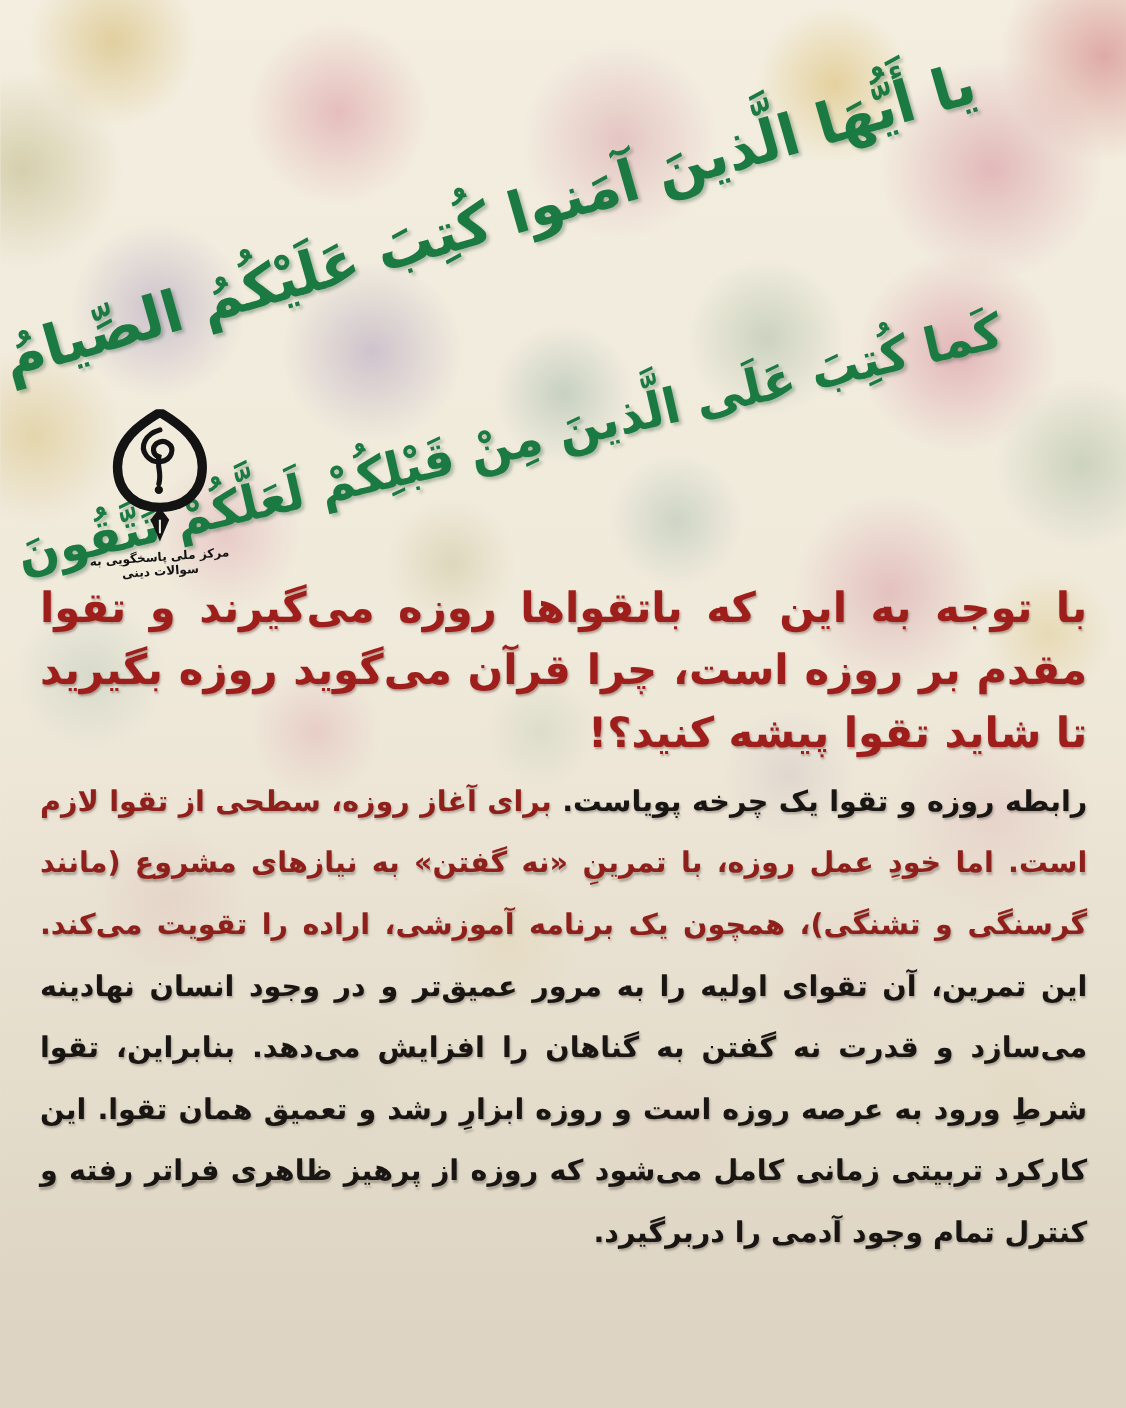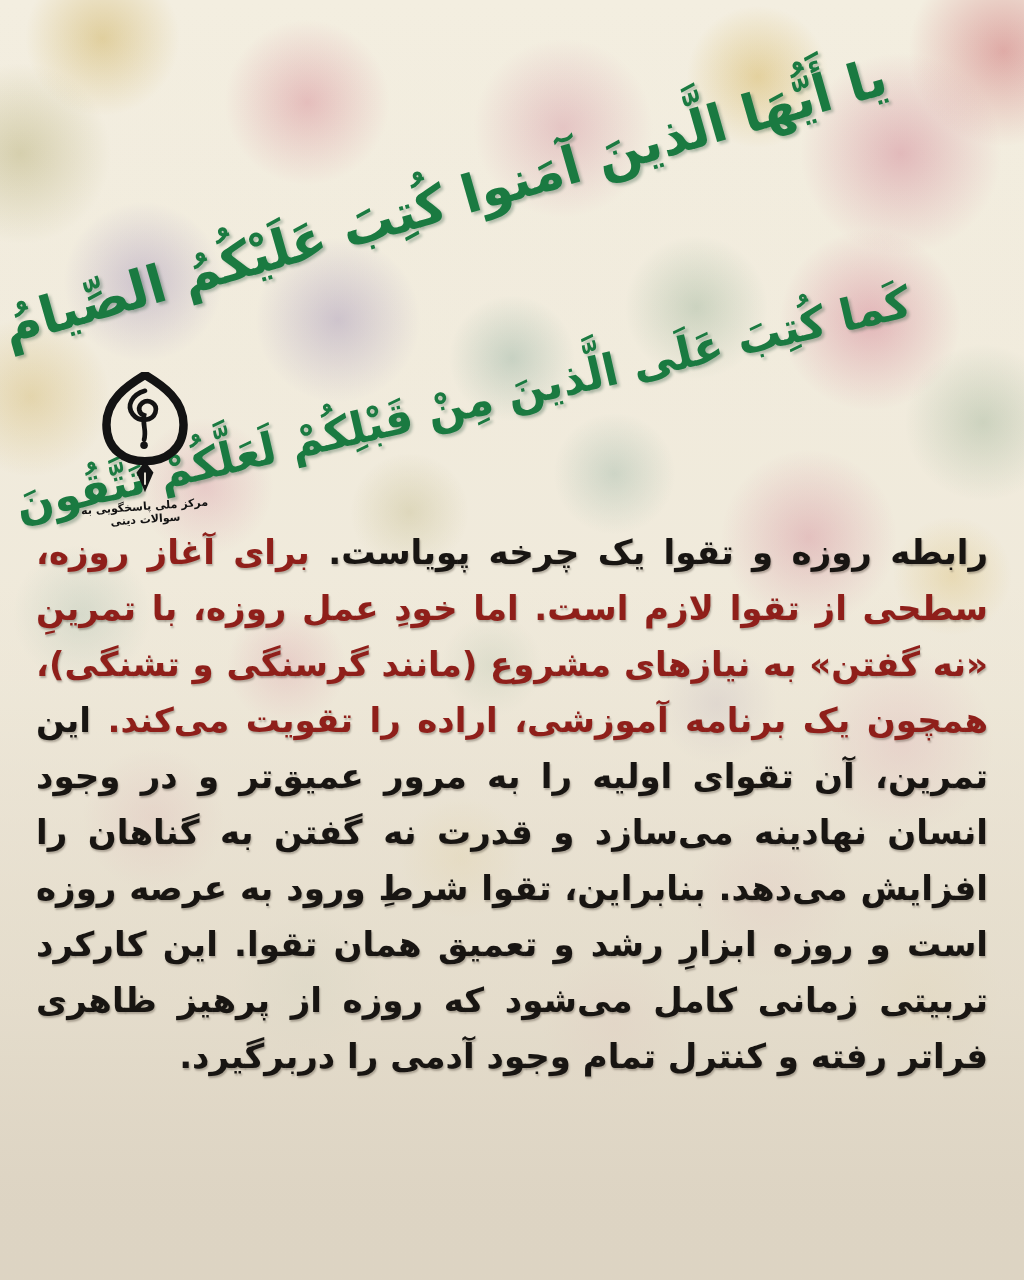--- a/index.html
+++ b/index.html
@@ -59,21 +59,21 @@
   .callig-line2{left:120px;top:365px;width:800px;font-size:44px;transform:rotate(-13deg);transform-origin:center;text-align:center;letter-spacing:-1px;}
 
   
   .logo{position:absolute;left:66px;top:372px;width:158px;text-align:center;color:var(--logo-black);}
   .logo svg{width:116px;height:126px;display:block;margin:0 auto;}
   .logo-caption{display:block;font-size:11px;font-weight:bold;transform:rotate(-4deg);margin-top:2px;color:var(--logo-black);letter-spacing:0;}
 
   
   .text-block{position:absolute;left:36px;right:36px;top:524px;direction:rtl;}
   .heading{color:var(--heading-red);font-size:38px;font-weight:bold;line-height:57px;text-align:justify;text-justify:inter-word;text-shadow:1px 2px 2px rgba(70,20,15,.35);margin-bottom:6px;}
-  .body-paragraph{font-size:34px;font-weight:bold;line-height:56px;text-align:justify;text-justify:inter-word;color:var(--text-black);text-shadow:1px 2px 2px rgba(40,30,20,.3);}
+  .body-paragraph{font-size:26px;font-weight:bold;line-height:56px;text-align:justify;text-justify:inter-word;color:var(--text-black);text-shadow:1px 2px 2px rgba(40,30,20,.3);}
   .seg-red{color:var(--body-red);}
   .seg-black{color:var(--text-black);}
 </style>
 </head>
 <body>
 
 <div class="poster">
 
   <div class="bg-pattern"></div>
   <div class="bg-fade"></div>
@@ -88,16 +88,17 @@
       <path d="M60 3 C40 15 19 30 19 56 C19 82 38 95 60 95 C82 95 101 82 101 56 C101 30 80 15 60 3 Z" fill="none" stroke="currentColor" stroke-width="9"></path>
       <path d="M60 20 C46 24 40 36 47 45 C54 54 68 52 71 43 C74 34 64 28 57 33 C52 37 53 44 59 46 C57 56 62 62 59 72" fill="none" stroke="currentColor" stroke-width="5" stroke-linecap="round"></path>
       <circle cx="59" cy="78" r="4" fill="currentColor"></circle>
       <path d="M60 95 L51 107 L60 128 L69 107 Z" fill="currentColor"></path>
       <line x1="60" y1="107" x2="60" y2="120" stroke="#efe9da" stroke-width="2"></line>
     </svg>
     <span class="logo-caption">مرکز ملی پاسخگویی به سوالات دینی</span>
   </div>
 
   <div class="text-block">
+    <p class="heading">با توجه به این که باتقواها روزه می‌گیرند و تقوا مقدم بر روزه است، چرا قرآن می‌گوید روزه بگیرید تا شاید تقوا پیشه کنید؟!</p>
     <p class="body-paragraph"><span class="seg-black">رابطه روزه و تقوا یک چرخه پویاست. </span><span class="seg-red">برای آغاز روزه، سطحی از تقوا لازم است. اما خودِ عمل روزه، با تمرینِ «نه گفتن» به نیازهای مشروع (مانند گرسنگی و تشنگی)، همچون یک برنامه آموزشی، اراده را تقویت می‌کند. </span><span class="seg-black">این تمرین، آن تقوای اولیه را به مرور عمیق‌تر و در وجود انسان نهادینه می‌سازد و قدرت نه گفتن به گناهان را افزایش می‌دهد. بنابراین، تقوا شرطِ ورود به عرصه روزه است و روزه ابزارِ رشد و تعمیق همان تقوا. این کارکرد تربیتی زمانی کامل می‌شود که روزه از پرهیز ظاهری فراتر رفته و کنترل تمام وجود آدمی را دربرگیرد.</span></p>
   </div>
 
 </div>
 
 </body></html>

